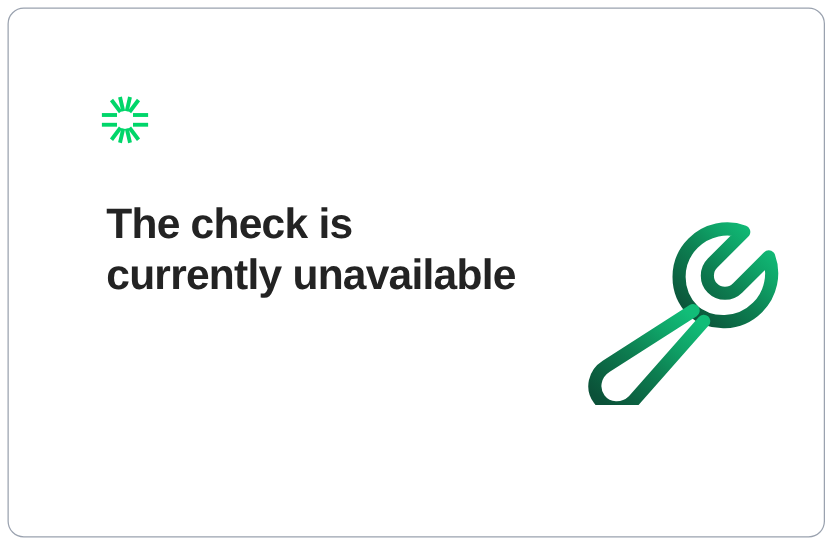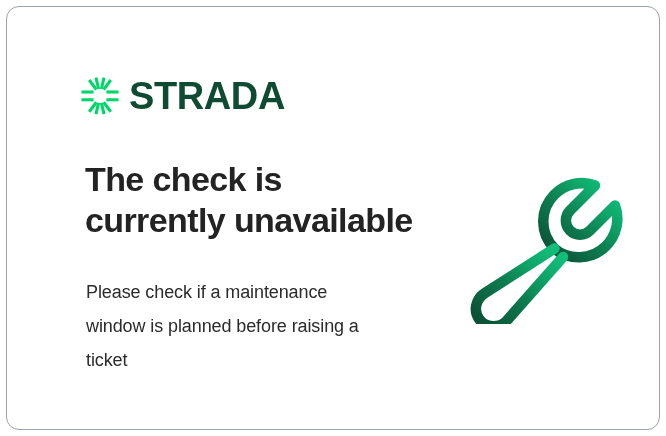--- a/index.html
+++ b/index.html
@@ -126,26 +126,24 @@
             <line x1="30.8" y1="4.0" x2="23.6" y2="13.6"></line>
             <line x1="24.0" y1="1.6" x2="21.4" y2="13.0"></line>
 
             <line x1="9.2" y1="35.8" x2="16.4" y2="26.2"></line>
             <line x1="16.0" y1="38.2" x2="18.6" y2="26.8"></line>
             <line x1="30.8" y1="35.8" x2="23.6" y2="26.2"></line>
             <line x1="24.0" y1="38.2" x2="21.4" y2="26.8"></line>
           </g>
         </svg>
       </span>
-      <span class="brand-word">STRADA</span>
     </div>
 
     <h1 class="headline">The check is currently unavailable</h1>
 
-    <p class="body-copy">Please check if a maintenance window is planned before raising a ticket</p>
 
     <div class="wrench">
       <svg viewBox="0 0 168 172" xmlns="http://www.w3.org/2000/svg" aria-hidden="true">
         <defs>
           <linearGradient id="wrenchGrad" x1="0.08" y1="0.95" x2="0.92" y2="0.08">
             <stop offset="0" stop-color="#0b5138"></stop>
             <stop offset="0.45" stop-color="#0d7d50"></stop>
             <stop offset="0.75" stop-color="#0fa468"></stop>
             <stop offset="1" stop-color="#11bd78"></stop>
           </linearGradient>

